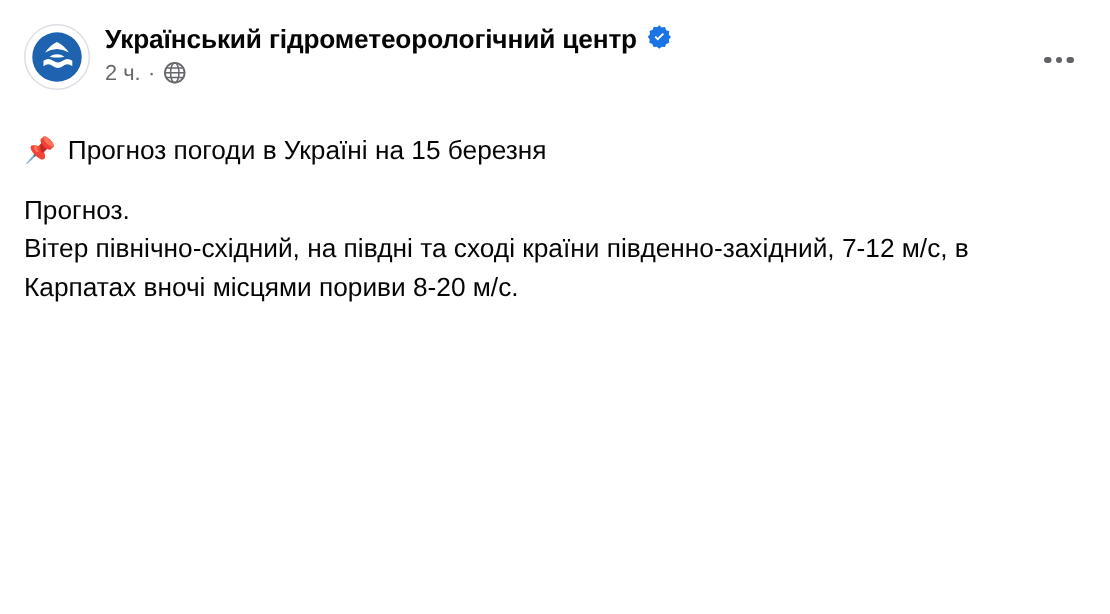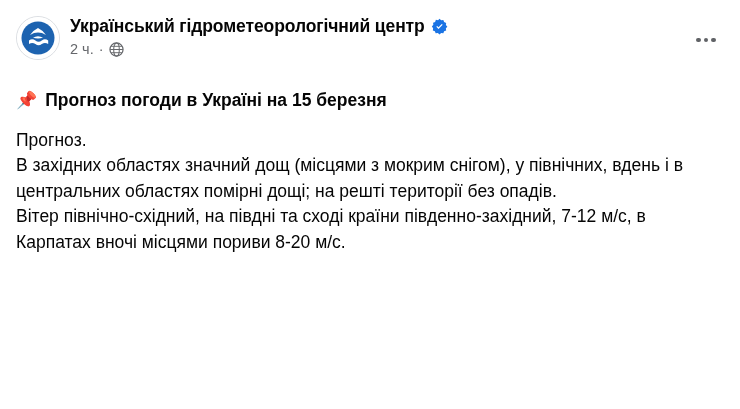--- a/index.html
+++ b/index.html
@@ -49,21 +49,20 @@
   .header-text {
     margin-left: 10px;
     display: flex;
     flex-direction: column;
     justify-content: flex-start;
     padding-top: 2px;
   }
 
   .name-row {
     display: flex;
-    align-items: center;
     gap: 6px;
     line-height: 20px;
   }
 
   .page-name {
     font-size: 17.5px;
     font-weight: bold;
     color: #050505;
     letter-spacing: -0.1px;
     white-space: nowrap;
@@ -71,21 +70,21 @@
 
   .verified {
     display: inline-flex;
     width: 17px;
     height: 17px;
     flex: 0 0 17px;
   }
 
   .meta-row {
     display: flex;
-    align-items: flex-end;
+    align-items: flex-start;
     gap: 5px;
     margin-top: 5px;
     color: #65676b;
     font-size: 14.5px;
   }
   .meta-sep { color: #65676b; font-size: 14.5px; }
   .globe { display: inline-flex; width: 15px; height: 15px; }
 
   .more-btn {
     position: absolute;
@@ -120,21 +119,21 @@
     margin-bottom: 14px;
     display: flex;
     align-items: flex-start;
     gap: 8px;
   }
   .pin-emoji {
     font-size: 17px;
     line-height: 25px;
     flex: 0 0 auto;
   }
-  .headline-text { font-weight: bold; }
+  .headline-text { font-weight: normal; }
 
   .para {
     margin: 0;
   }
 </style>
 </head>
 <body>
 
 <div class="post">
 
@@ -181,17 +180,16 @@
     <span class="dot"></span>
     <span class="dot"></span>
   </div>
 
   <div class="post-body">
     <div class="headline">
       <span class="pin-emoji">📌</span>
       <span class="headline-text">Прогноз погоди в Україні на 15 березня</span>
     </div>
     <p class="para">Прогноз.</p>
-    <p class="para">В західних областях значний дощ (місцями з мокрим снігом), у північних, вдень і в центральних областях помірні дощі; на решті території без опадів.</p>
     <p class="para">Вітер північно-східний, на півдні та сході країни південно-західний, 7-12 м/с, в Карпатах вночі місцями пориви 8-20 м/с.</p>
   </div>
 
 </div>
 
 </body></html>

